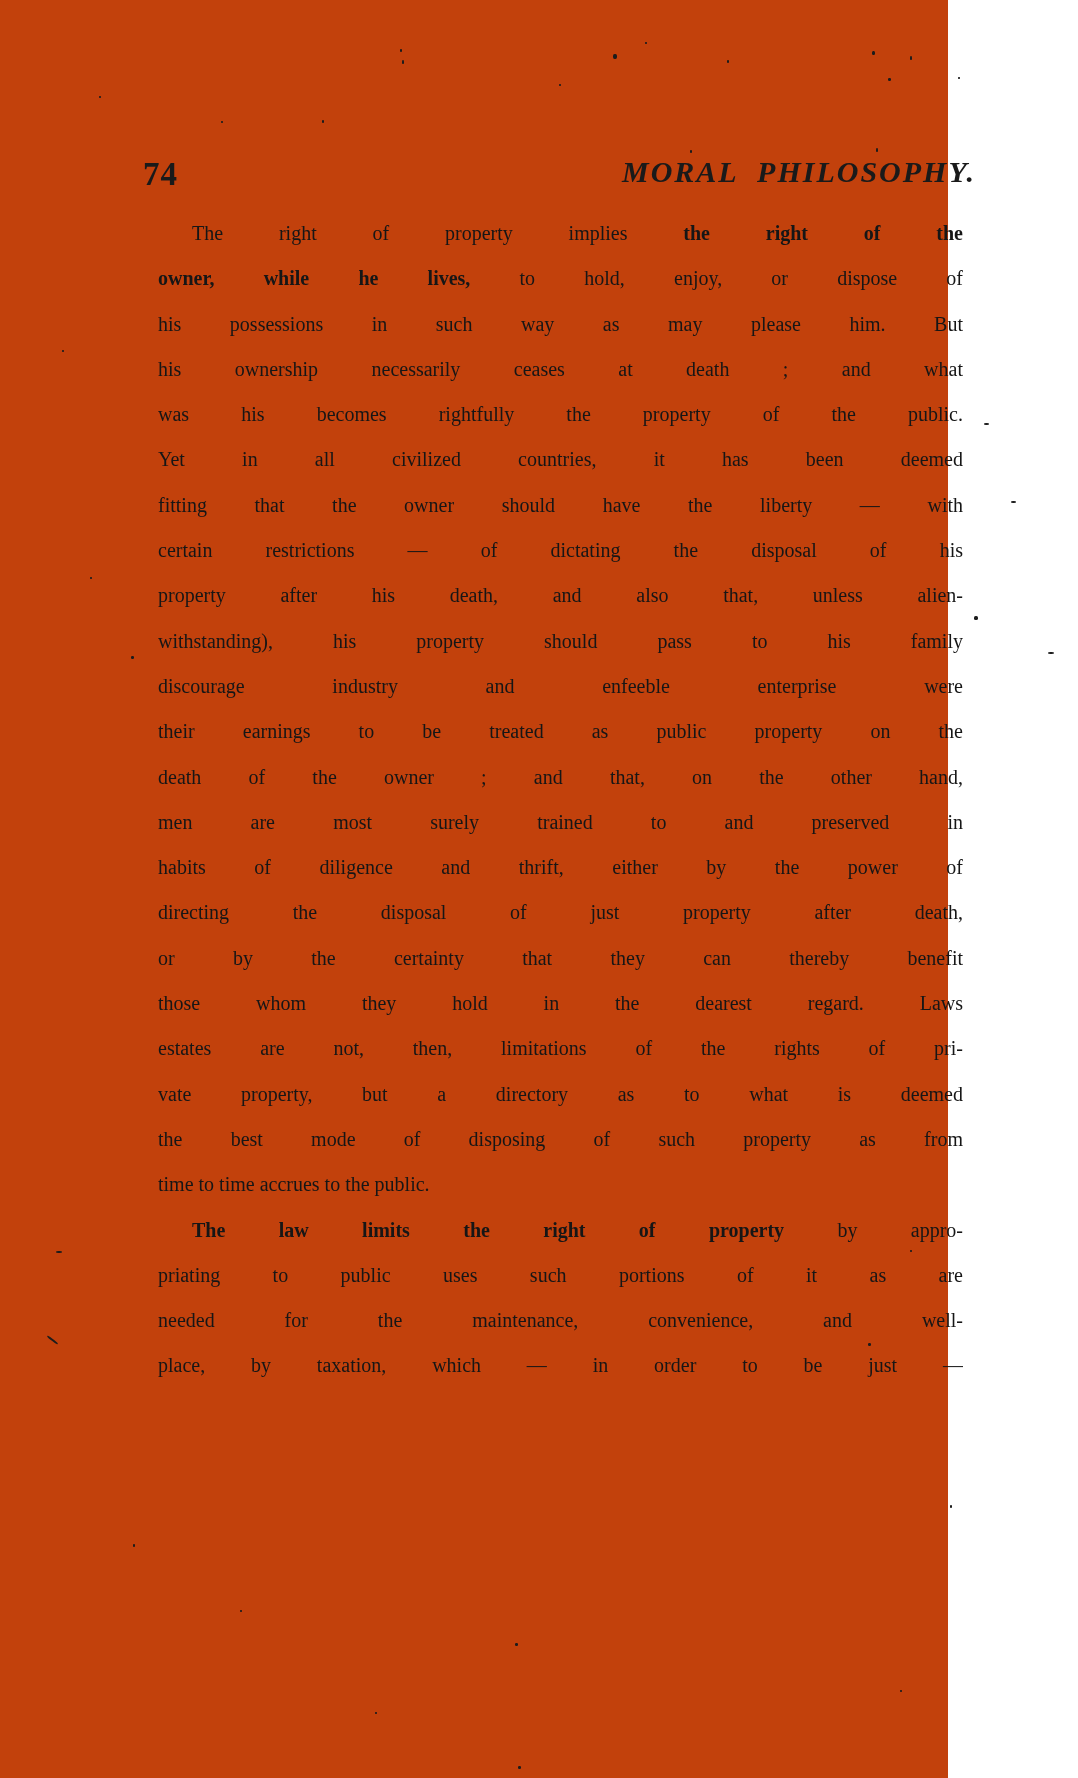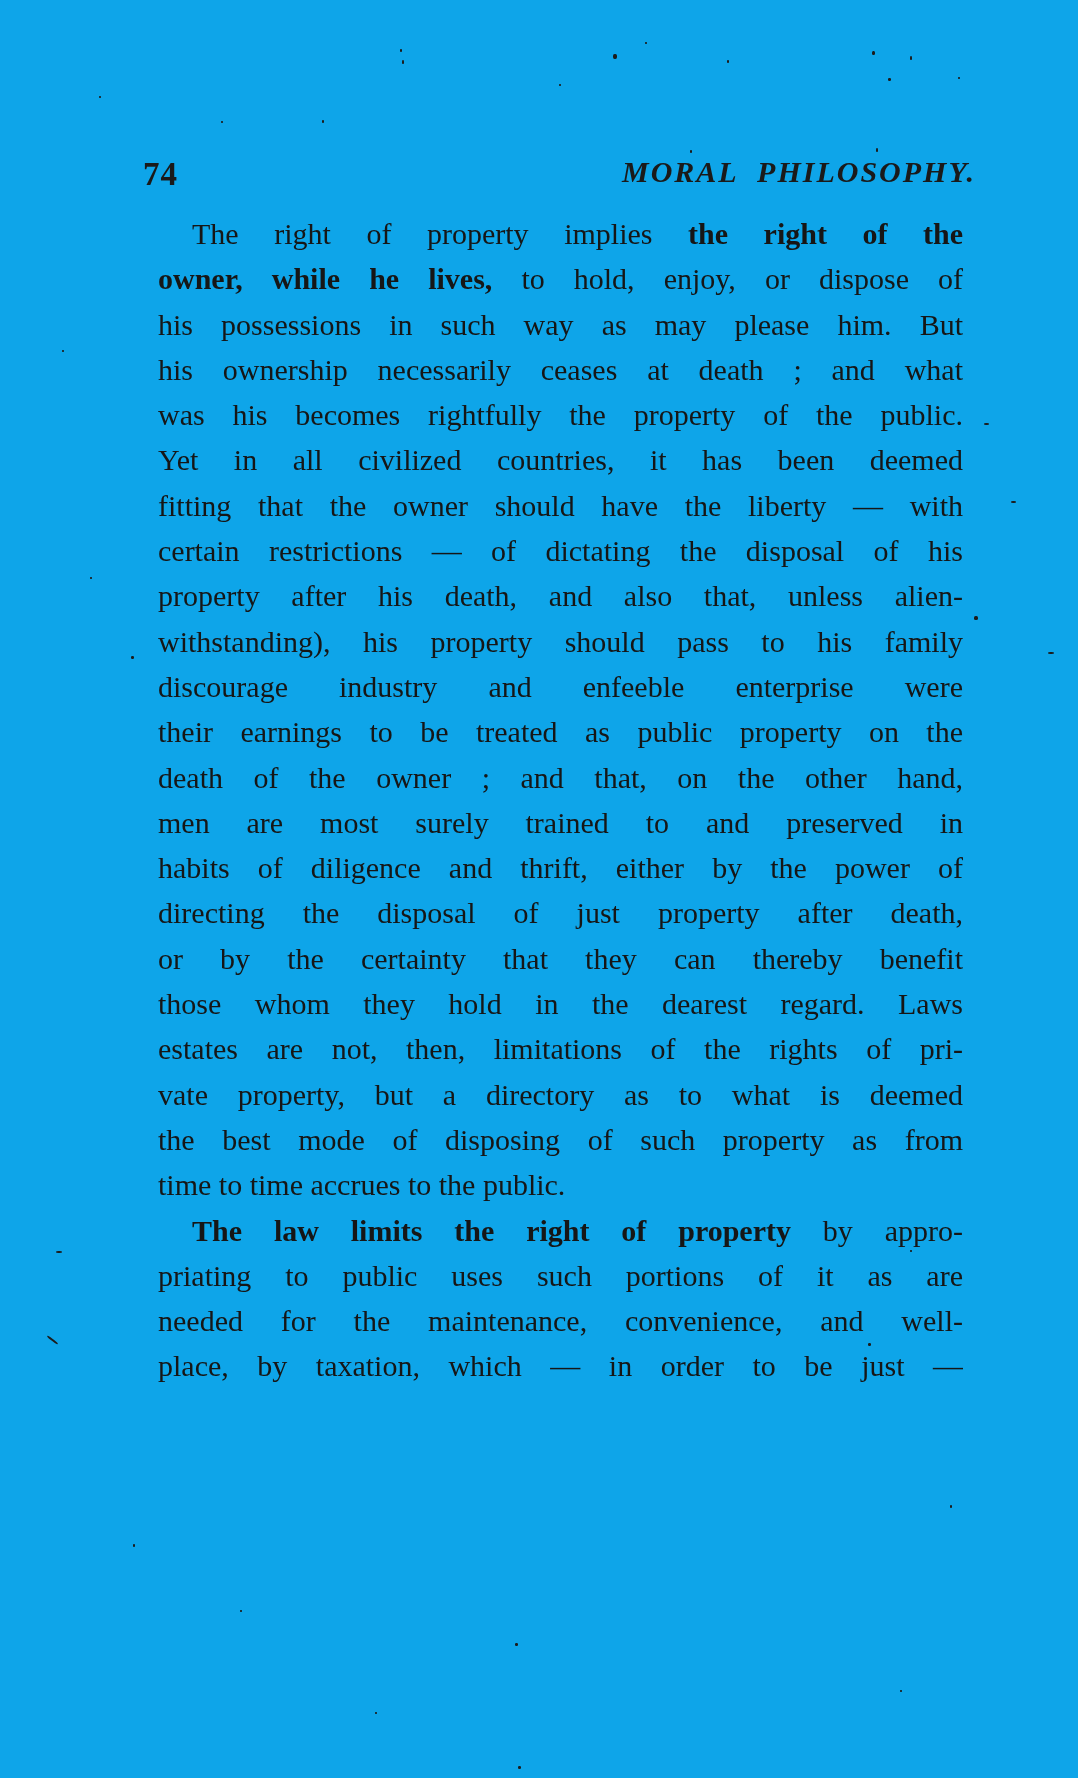--- a/index.html
+++ b/index.html
@@ -5,22 +5,22 @@
   html, body { margin: 0; padding: 0; }
   body {
     width: 1078px; height: 1778px;
     background: #ffffff;
     font-family: "Liberation Serif", "DejaVu Serif", serif;
     position: relative;
     overflow: hidden;
   }
   .page {
     position: absolute; left: 0; top: 0;
-    width: 1078px; height: 1778px;
-    background: #0ea5e9;
+    width: 948px; height: 1778px;
+    background: #c2410c;
     color: #1a1a1a;
   }
   .running-header {
     position: absolute;
     left: 158px; top: 150px;
     width: 805px; height: 48px;
   }
   .pagenum {
     position: absolute; left: -15px; top: 2px;
     font-size: 33px; font-weight: bold;
@@ -35,21 +35,21 @@
     font-size: 30px;
     letter-spacing: 2px;
     word-spacing: 10px;
     line-height: 44px;
     white-space: nowrap;
   }
   .text-block {
     position: absolute;
     left: 158px; top: 211px;
     width: 805px;
-    font-size: 30px;
+    font-size: 20px;
     line-height: 45.3px;
     color: #161616;
   }
   .line {
     height: 45.3px;
     overflow: hidden;
     text-align: justify;
     text-align-last: justify;
   }
   .line.flush { text-align-last: left; }

